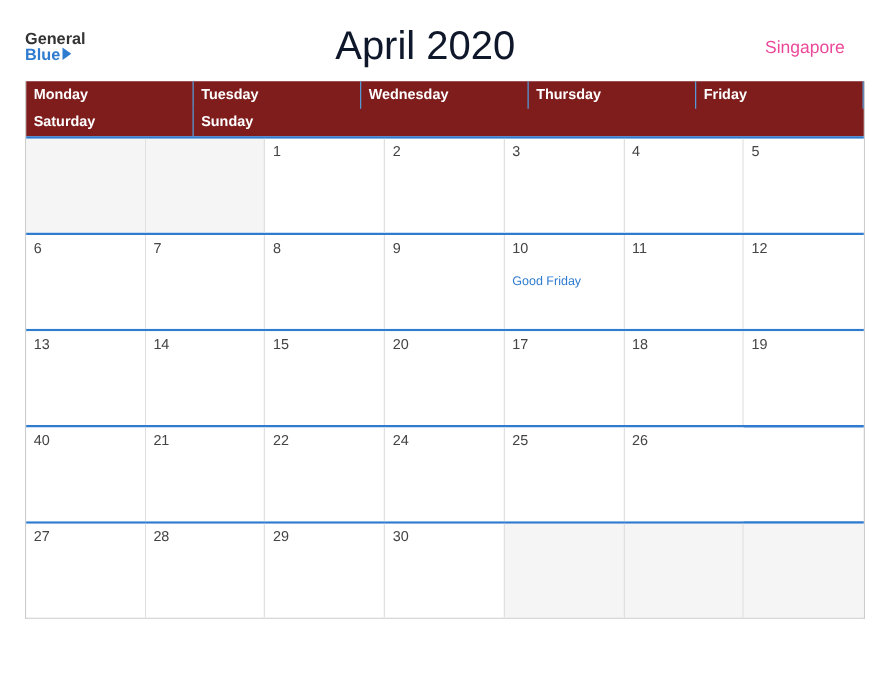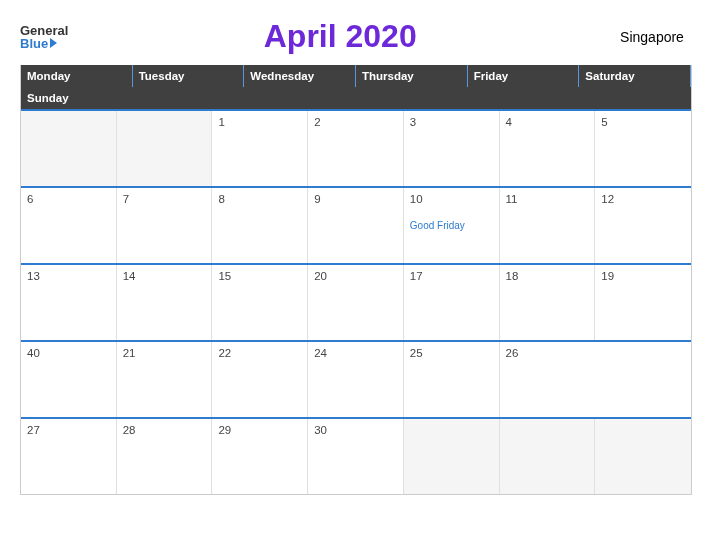--- a/index.html
+++ b/index.html
@@ -45,40 +45,40 @@
       width: 0;
       height: 0;
       border-left: 7px solid #2E7BCF;
       border-top: 5px solid transparent;
       border-bottom: 5px solid transparent;
       margin-left: 2px;
       display: inline-block;
     }
     .month-title {
       font-size: 32px;
-      color: #6d28d9;
-      font-weight: bold;
+      color: #0f172a;
+      font-weight: normal;
       text-align: center;
       flex: 1;
     }
     .country {
       font-size: 14px;
-      color: #000000;
-      text-align: center;
+      color: #ec4899;
+      text-align: left;
       min-width: 80px;
     }
     .calendar {
       flex: 1;
       border: 1px solid #ccc;
       border-top: none;
     }
     .day-headers {
       display: grid;
-      grid-template-columns: repeat(6, 1fr);
-      background: #404040;
+      grid-template-columns: repeat(5, 1fr);
+      background: #7f1d1d;
     }
     .day-header {
       color: #fff;
       font-size: 11.5px;
       font-weight: bold;
       padding: 5px 6px;
       text-align: left;
       border-right: 1px solid #5599D8;
     }
     .day-header:last-child {

